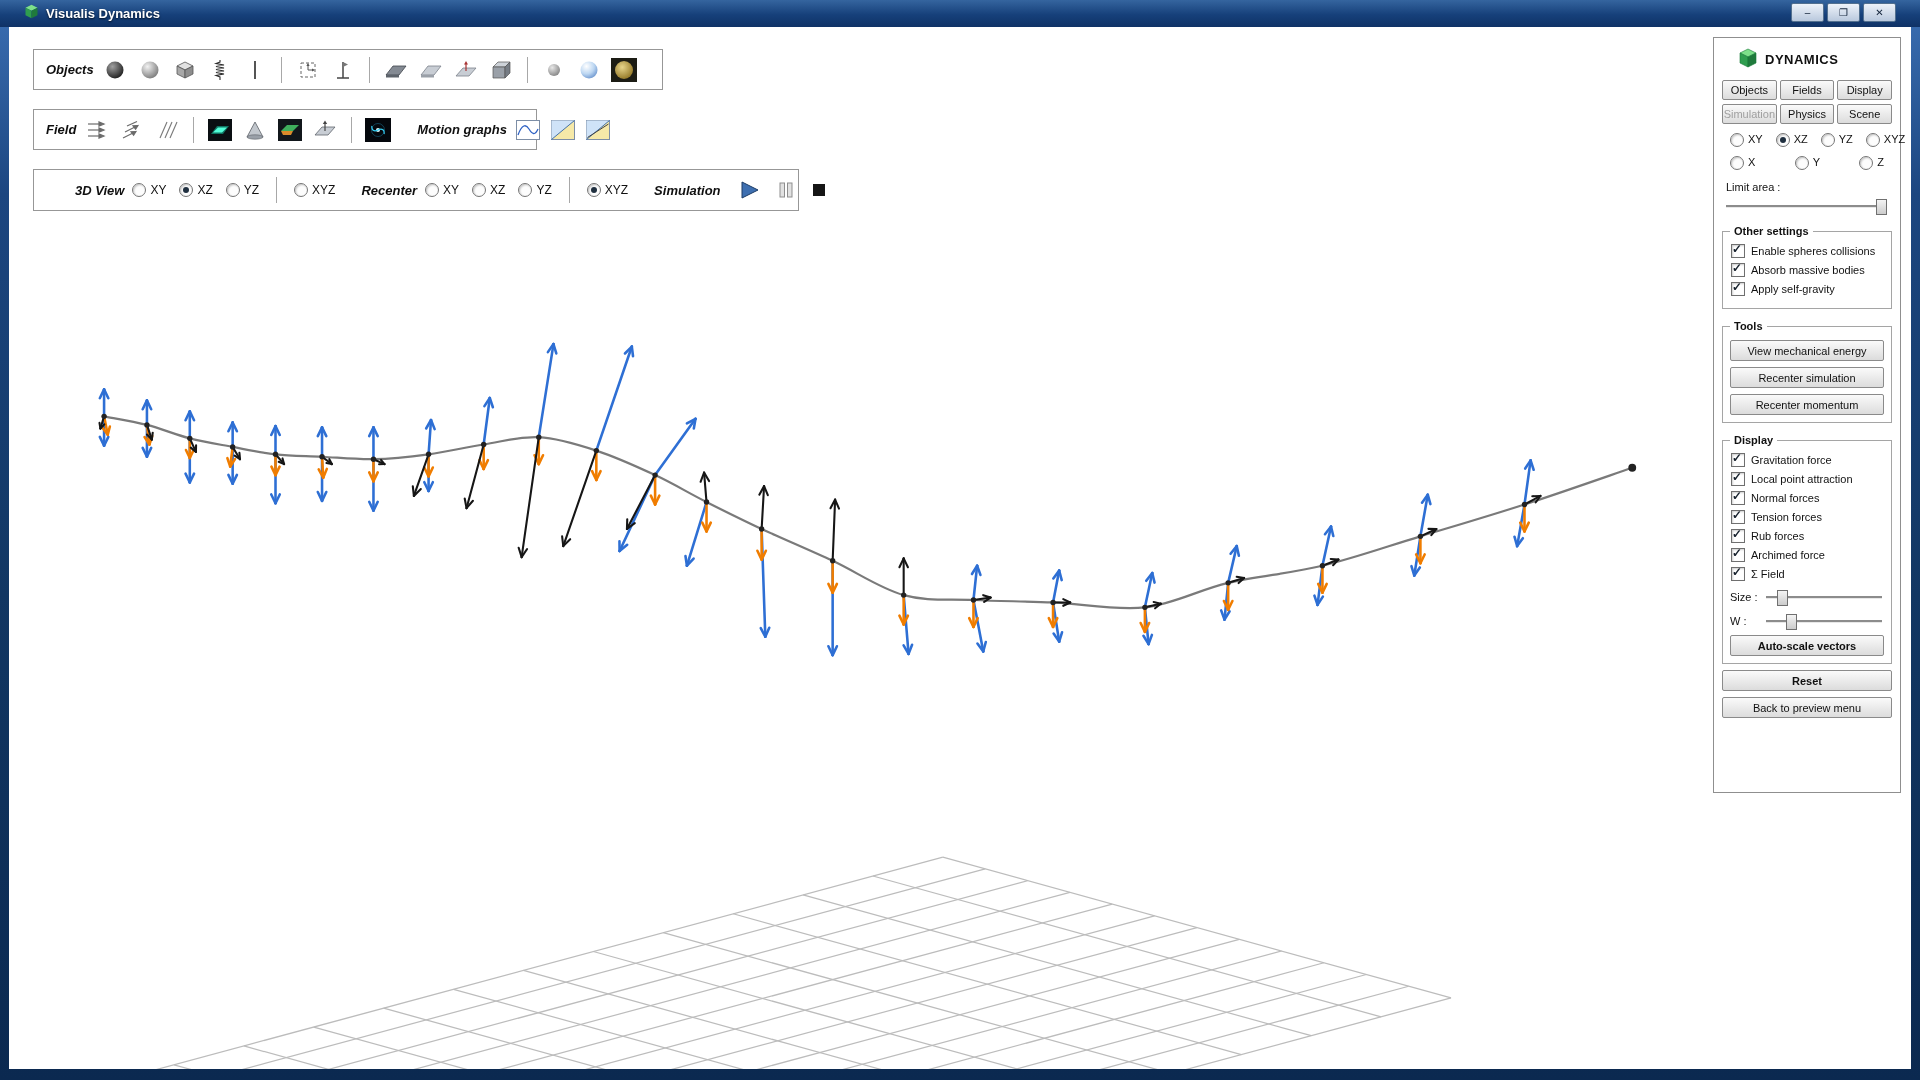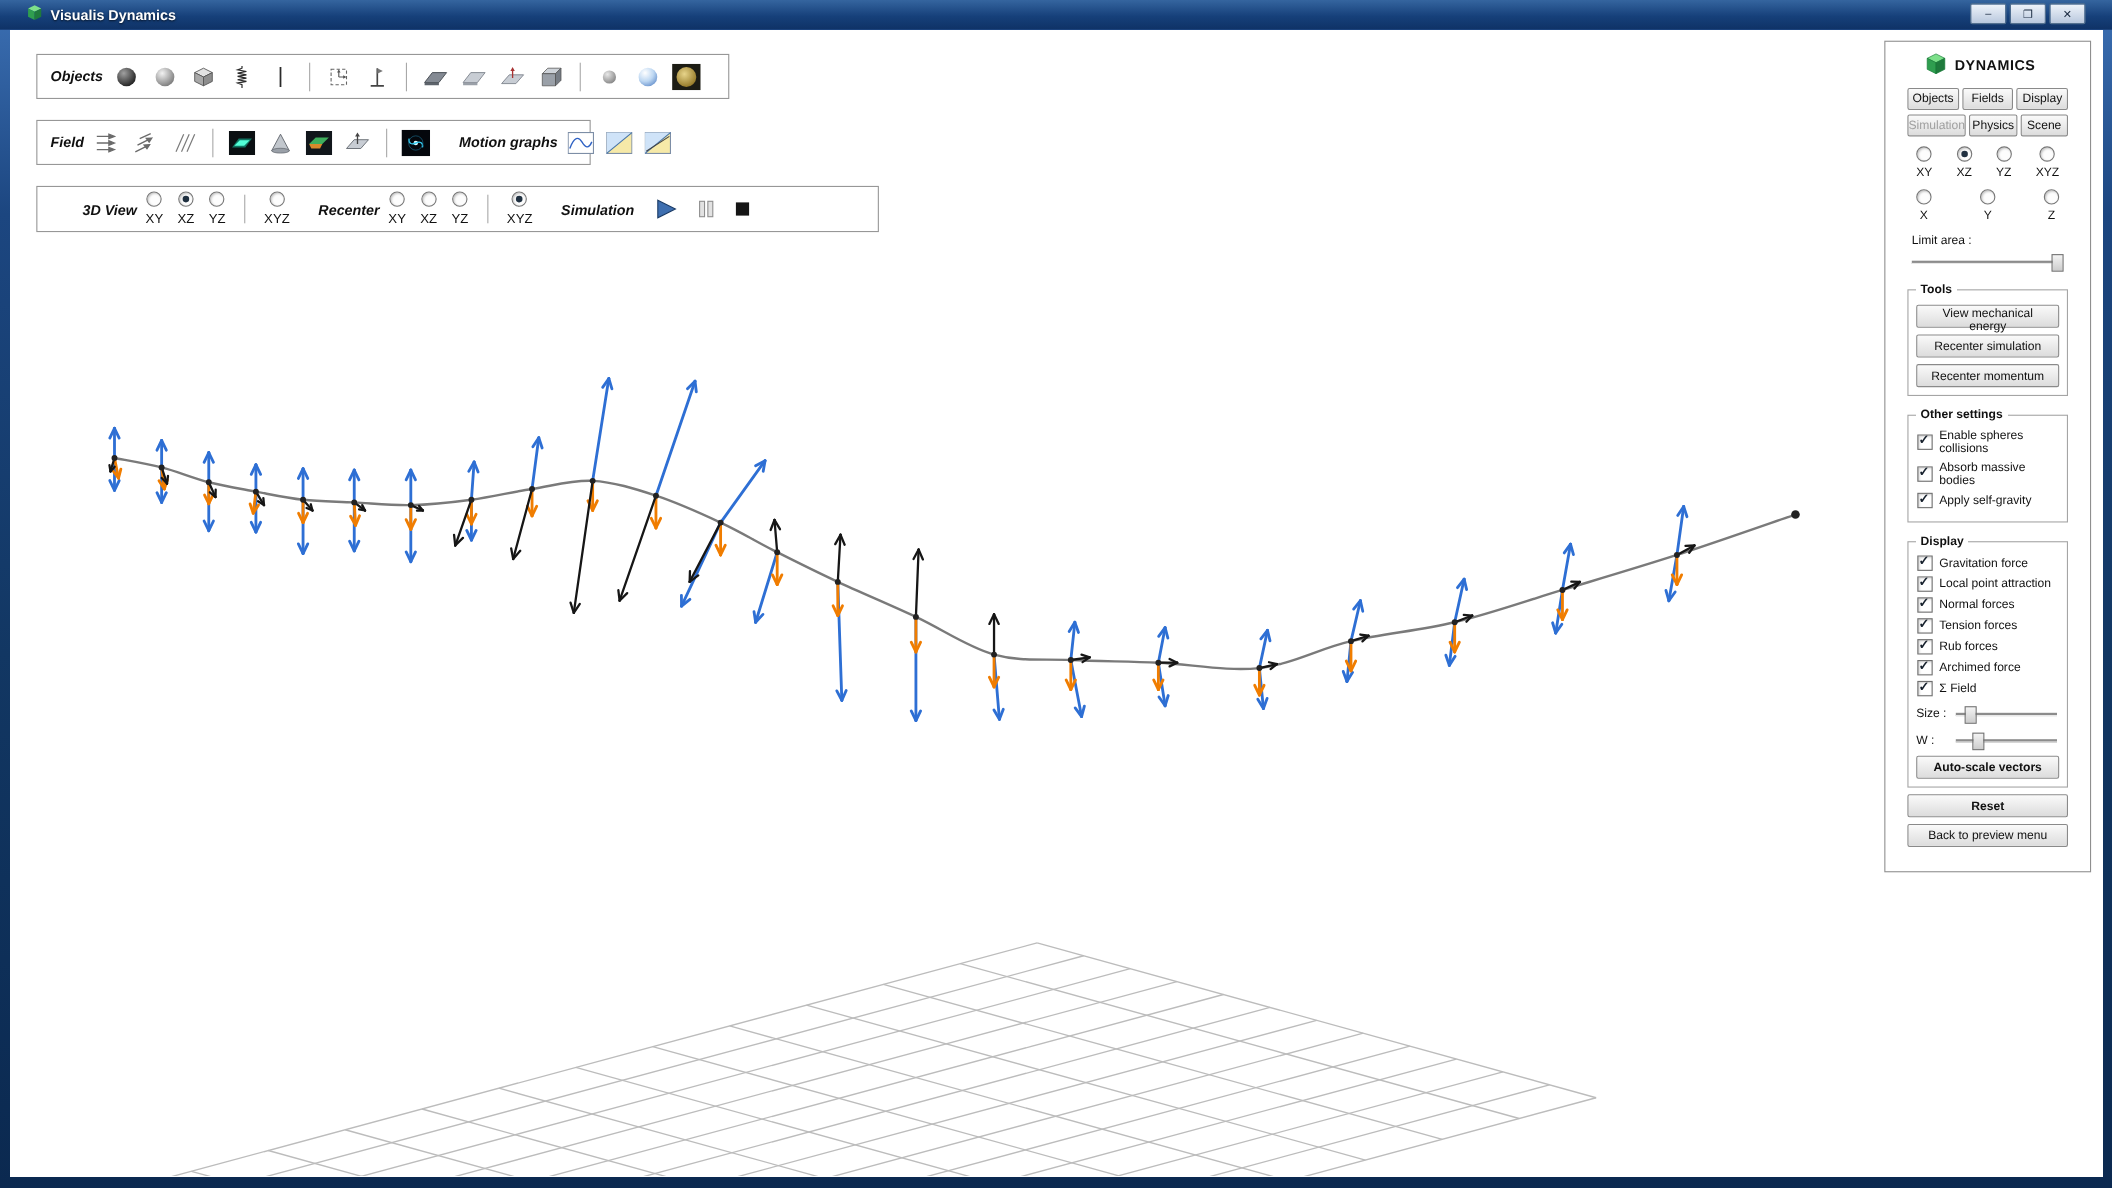--- a/index.html
+++ b/index.html
@@ -26,31 +26,31 @@
   .tb1{left:33px;top:49px;width:630px;height:41px;}
   .tb2{left:33px;top:109px;width:504px;height:41px;}
   .tb3{left:33px;top:169px;width:766px;height:42px;padding-left:41px;}
   .tlabel{font-style:italic;font-weight:bold;font-size:13px;color:#101010;white-space:nowrap;}
   .icons{display:flex;align-items:center;gap:9px;}
   .tico{width:26px;height:26px;display:flex;align-items:center;justify-content:center;}
   .tico svg{display:block;}
   .vsep{width:1px;height:26px;background:#a8a8a8;margin:0 4px;flex:0 0 1px;}
   .ml18{margin-left:18px;}
   .radios{display:flex;align-items:center;gap:13px;}
-  .ritem{display:flex;align-items:center;gap:4px;font-size:12px;color:#111;flex-direction:column;}
+  .ritem{display:flex;align-items:flex-start;gap:4px;font-size:12px;color:#111;}
   .rb{width:12px;height:12px;border:1px solid #767676;border-radius:50%;
     background:#fdfdfd;box-shadow:inset 1px 1px 2px #c2c2c2;position:relative;flex:0 0 12px;}
   .rb.sel::after{content:'';position:absolute;inset:3px;border-radius:50%;background:#203040;}
   .simbtns{display:flex;align-items:center;gap:16px;margin-left:10px;}
   .simbtn{display:flex;align-items:center;justify-content:center;}
 
   
   .panel{position:fixed;left:1713px;top:37px;width:188px;height:756px;z-index:2;
     background:#fff;border:1px solid #8f8f8f;box-sizing:border-box;
-    padding:8px 20px;font-size:11px;color:#111;}
+    padding:8px 8px;font-size:11px;color:#111;}
   .brand{display:flex;align-items:center;gap:7px;margin:2px 0 9px 16px;
     font-weight:bold;font-size:13px;letter-spacing:.5px;}
   .btnrow{display:flex;gap:3px;margin-bottom:4px;}
   .panel button{background:linear-gradient(#fafafa,#dcdcdc);border:1px solid #8a8a8a;
     border-radius:2px;font-family:"Liberation Sans",sans-serif;font-size:11px;color:#111;}
   .btnrow button{flex:1;height:20px;padding:0;}
   .btnrow button.disabled{color:#a0a0a0;}
   .prow{display:flex;justify-content:space-between;padding:0 8px;margin:9px 0 0 0;}
   .prow .ritem{font-size:11px;}
   .plabel{margin:11px 0 5px 4px;}
@@ -746,42 +746,42 @@
       </span>
     </div>
 
   <div class="plabel">Limit area :</div>
   <div class="slider">
     <div class="track"></div>
     <div class="thumb" style="left: calc(96% - 4px);"></div>
   </div>
 
   <fieldset>
+    <legend>Other settings</legend>
+    <div>
+        <div class="crow">
+          <span class="cb on"></span>
+          <span>Enable spheres collisions</span>
+        </div>
+        <div class="crow">
+          <span class="cb on"></span>
+          <span>Absorb massive bodies</span>
+        </div>
+        <div class="crow">
+          <span class="cb on"></span>
+          <span>Apply self-gravity</span>
+        </div>
+      </div>
+  </fieldset>
+
+  <fieldset>
     <legend>Tools</legend>
     <button class="pbtn">View mechanical energy</button>
     <button class="pbtn">Recenter simulation</button>
     <button class="pbtn">Recenter momentum</button>
-  </fieldset>
-
-  <fieldset>
-    <legend>Other settings</legend>
-    <div>
-        <div class="crow">
-          <span class="cb on"></span>
-          <span>Enable spheres collisions</span>
-        </div>
-        <div class="crow">
-          <span class="cb on"></span>
-          <span>Absorb massive bodies</span>
-        </div>
-        <div class="crow">
-          <span class="cb on"></span>
-          <span>Apply self-gravity</span>
-        </div>
-      </div>
   </fieldset>
 
   <fieldset>
     <legend>Display</legend>
     <div>
         <div class="crow">
           <span class="cb on"></span>
           <span>Gravitation force</span>
         </div>
         <div class="crow">

